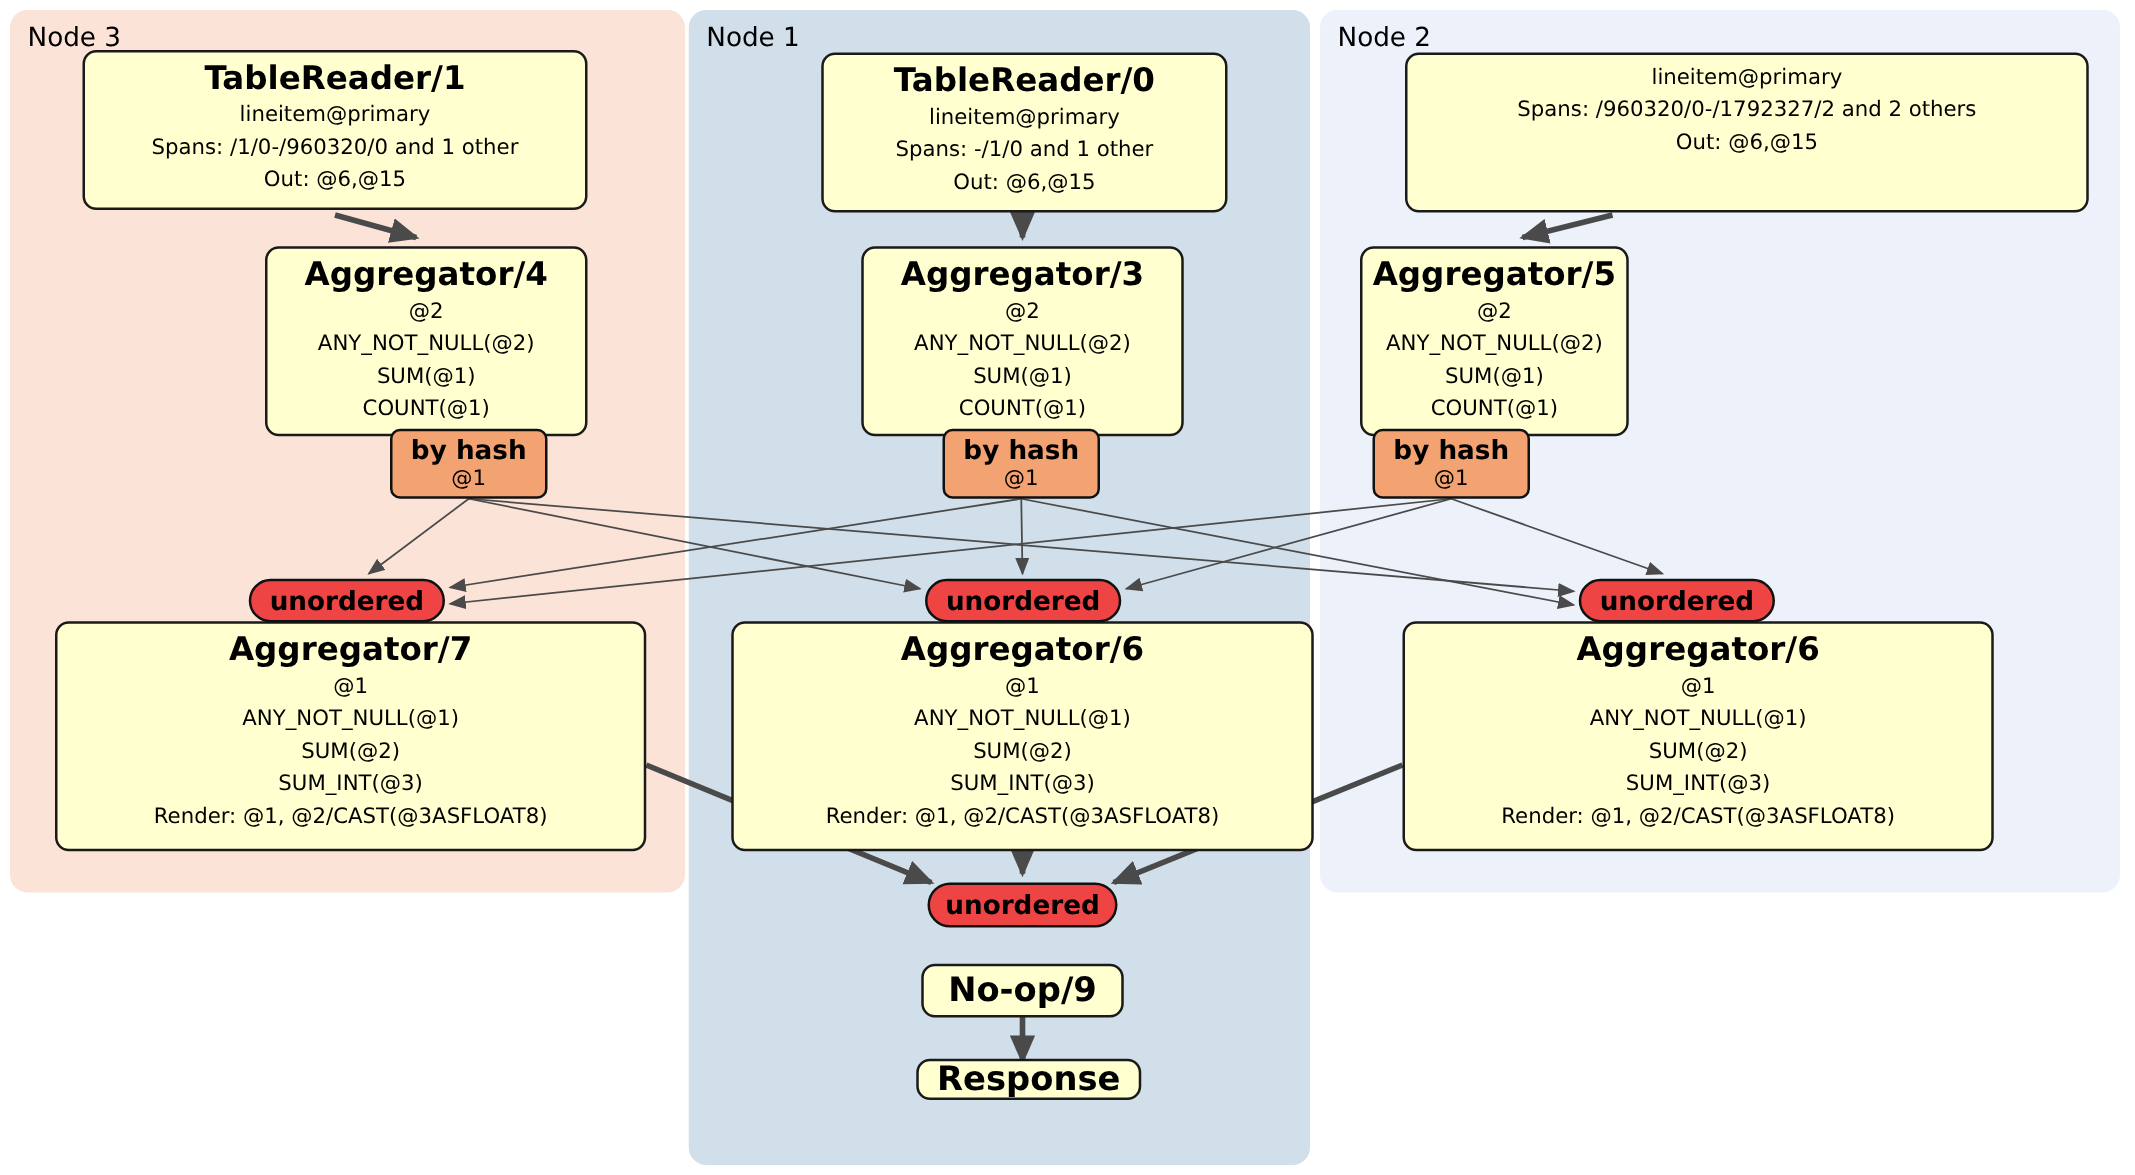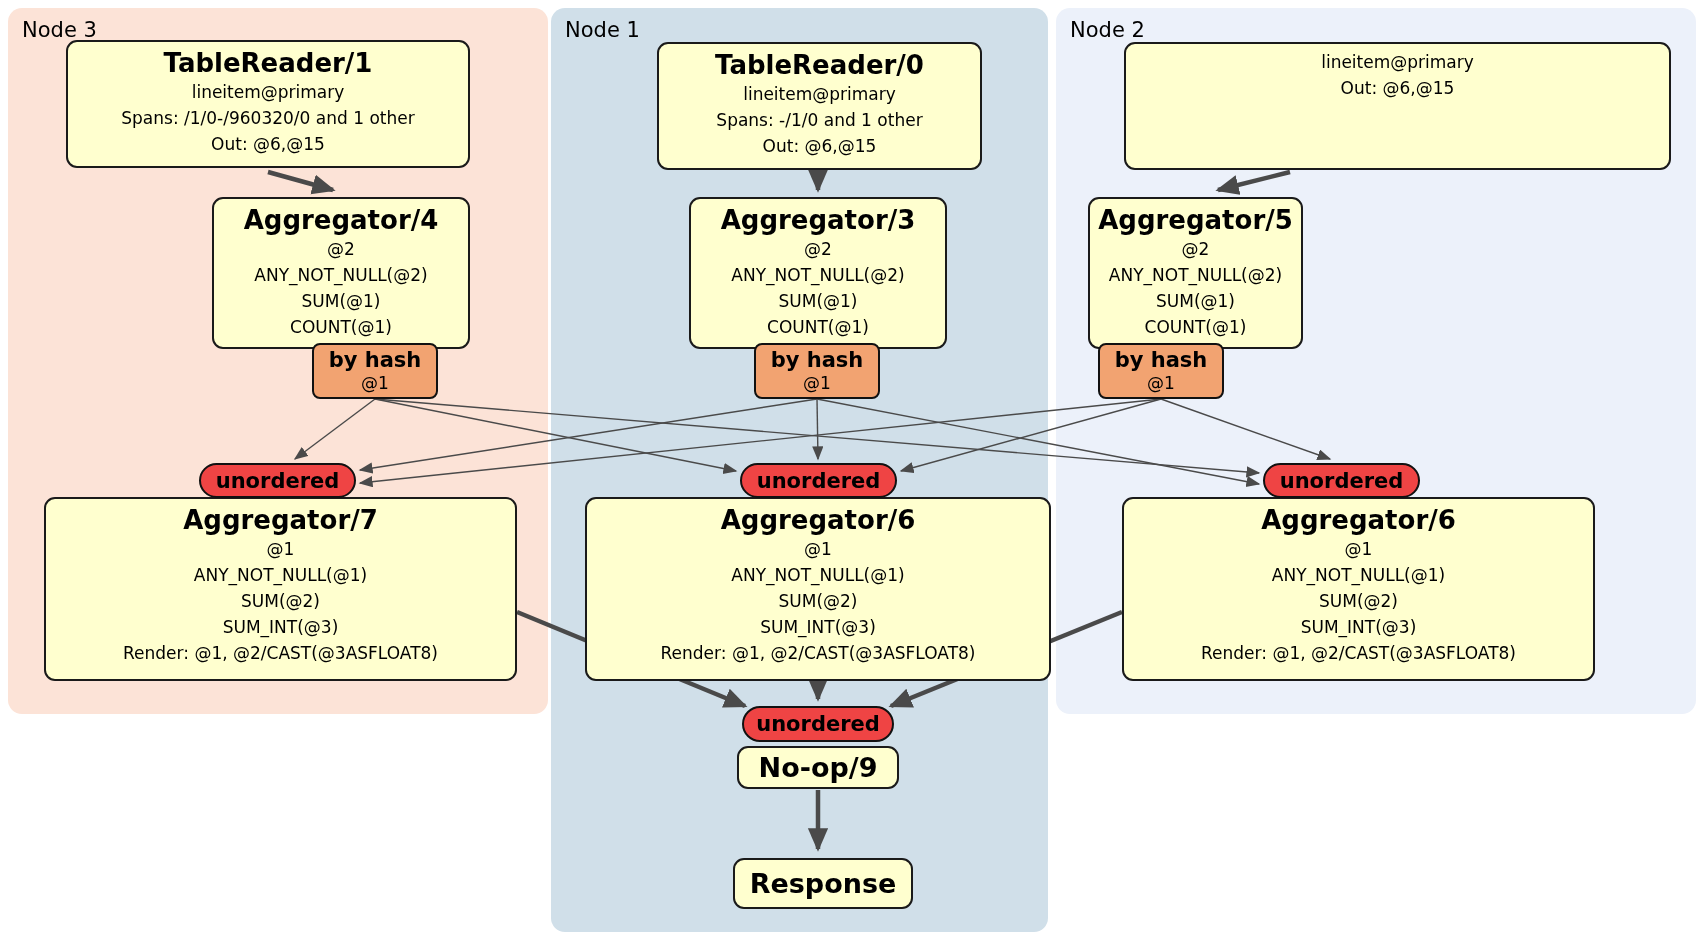--- a/index.html
+++ b/index.html
@@ -21,21 +21,21 @@
     text-align:center;box-sizing:border-box;z-index:4;padding-top:2px;
   }
   .router .rlabel{font-weight:bold;font-size:21px;line-height:26px;}
   .router .rdetail{font-size:17px;line-height:20px;}
   .stream{
     position:absolute;background:#ef4444;border:2px solid #111;border-radius:18px;
     text-align:center;box-sizing:border-box;z-index:4;
     font-weight:bold;font-size:21px;
   }
   .edges{position:absolute;top:0;left:0;z-index:2;}
-  .titleonly{display:flex;align-items:center;justify-content:center;padding:10px;}
+  .titleonly{display:flex;align-items:center;justify-content:center;padding:10px;margin-top:25px;}
   .titleonly .title{font-size:27px;}
 </style>
 </head>
 <body>
 
 <div class="panel" style="left:8px;top:8px;width:540px;height:706px;background:#fce3d7;">
   <div class="panel-label">Node 3</div>
 </div>
 <div class="panel" style="left:551px;top:8px;width:497px;height:924px;background:#d0dfe9;">
   <div class="panel-label">Node 1</div>
@@ -130,20 +130,21 @@
   <div class="title">Aggregator/6</div>
   <div class="line">@1</div>
   <div class="line">ANY_NOT_NULL(@1)</div>
   <div class="line">SUM(@2)</div>
   <div class="line">SUM_INT(@3)</div>
   <div class="line">Render: @1, @2/CAST(@3ASFLOAT8)</div>
 </div>
 
 <div class="box" style="left:1124px;top:42px;width:547px;height:128px;">
   <div class="line">lineitem@primary</div>
+  <div class="line">Spans: /960320/0-/1792327/2 and 2 others</div>
   <div class="line">Out: @6,@15</div>
 </div>
 <div class="box" style="left:1088px;top:197px;width:215px;height:152px;">
   <div class="title">Aggregator/5</div>
   <div class="line">@2</div>
   <div class="line">ANY_NOT_NULL(@2)</div>
   <div class="line">SUM(@1)</div>
   <div class="line">COUNT(@1)</div>
 </div>
 <div class="router" style="left:1098px;top:343px;width:126px;height:56px;">
@@ -161,15 +162,15 @@
   <div class="line">SUM_INT(@3)</div>
   <div class="line">Render: @1, @2/CAST(@3ASFLOAT8)</div>
 </div>
 
 <div class="stream" style="left:742px;top:706px;width:152px;height:36px;line-height:33px;">
   <span>unordered</span>
 </div>
 <div class="box titleonly" style="left:737px;top:746px;width:162px;height:43px;">
   <div class="title">No-op/9</div>
 </div>
-<div class="box titleonly" style="left:733px;top:858px;width:180px;height:51px;">
+<div class="box titleonly" style="left:733px;top:822px;width:180px;height:33px;">
   <div class="title">Response</div>
 </div>
 
 </body></html>

